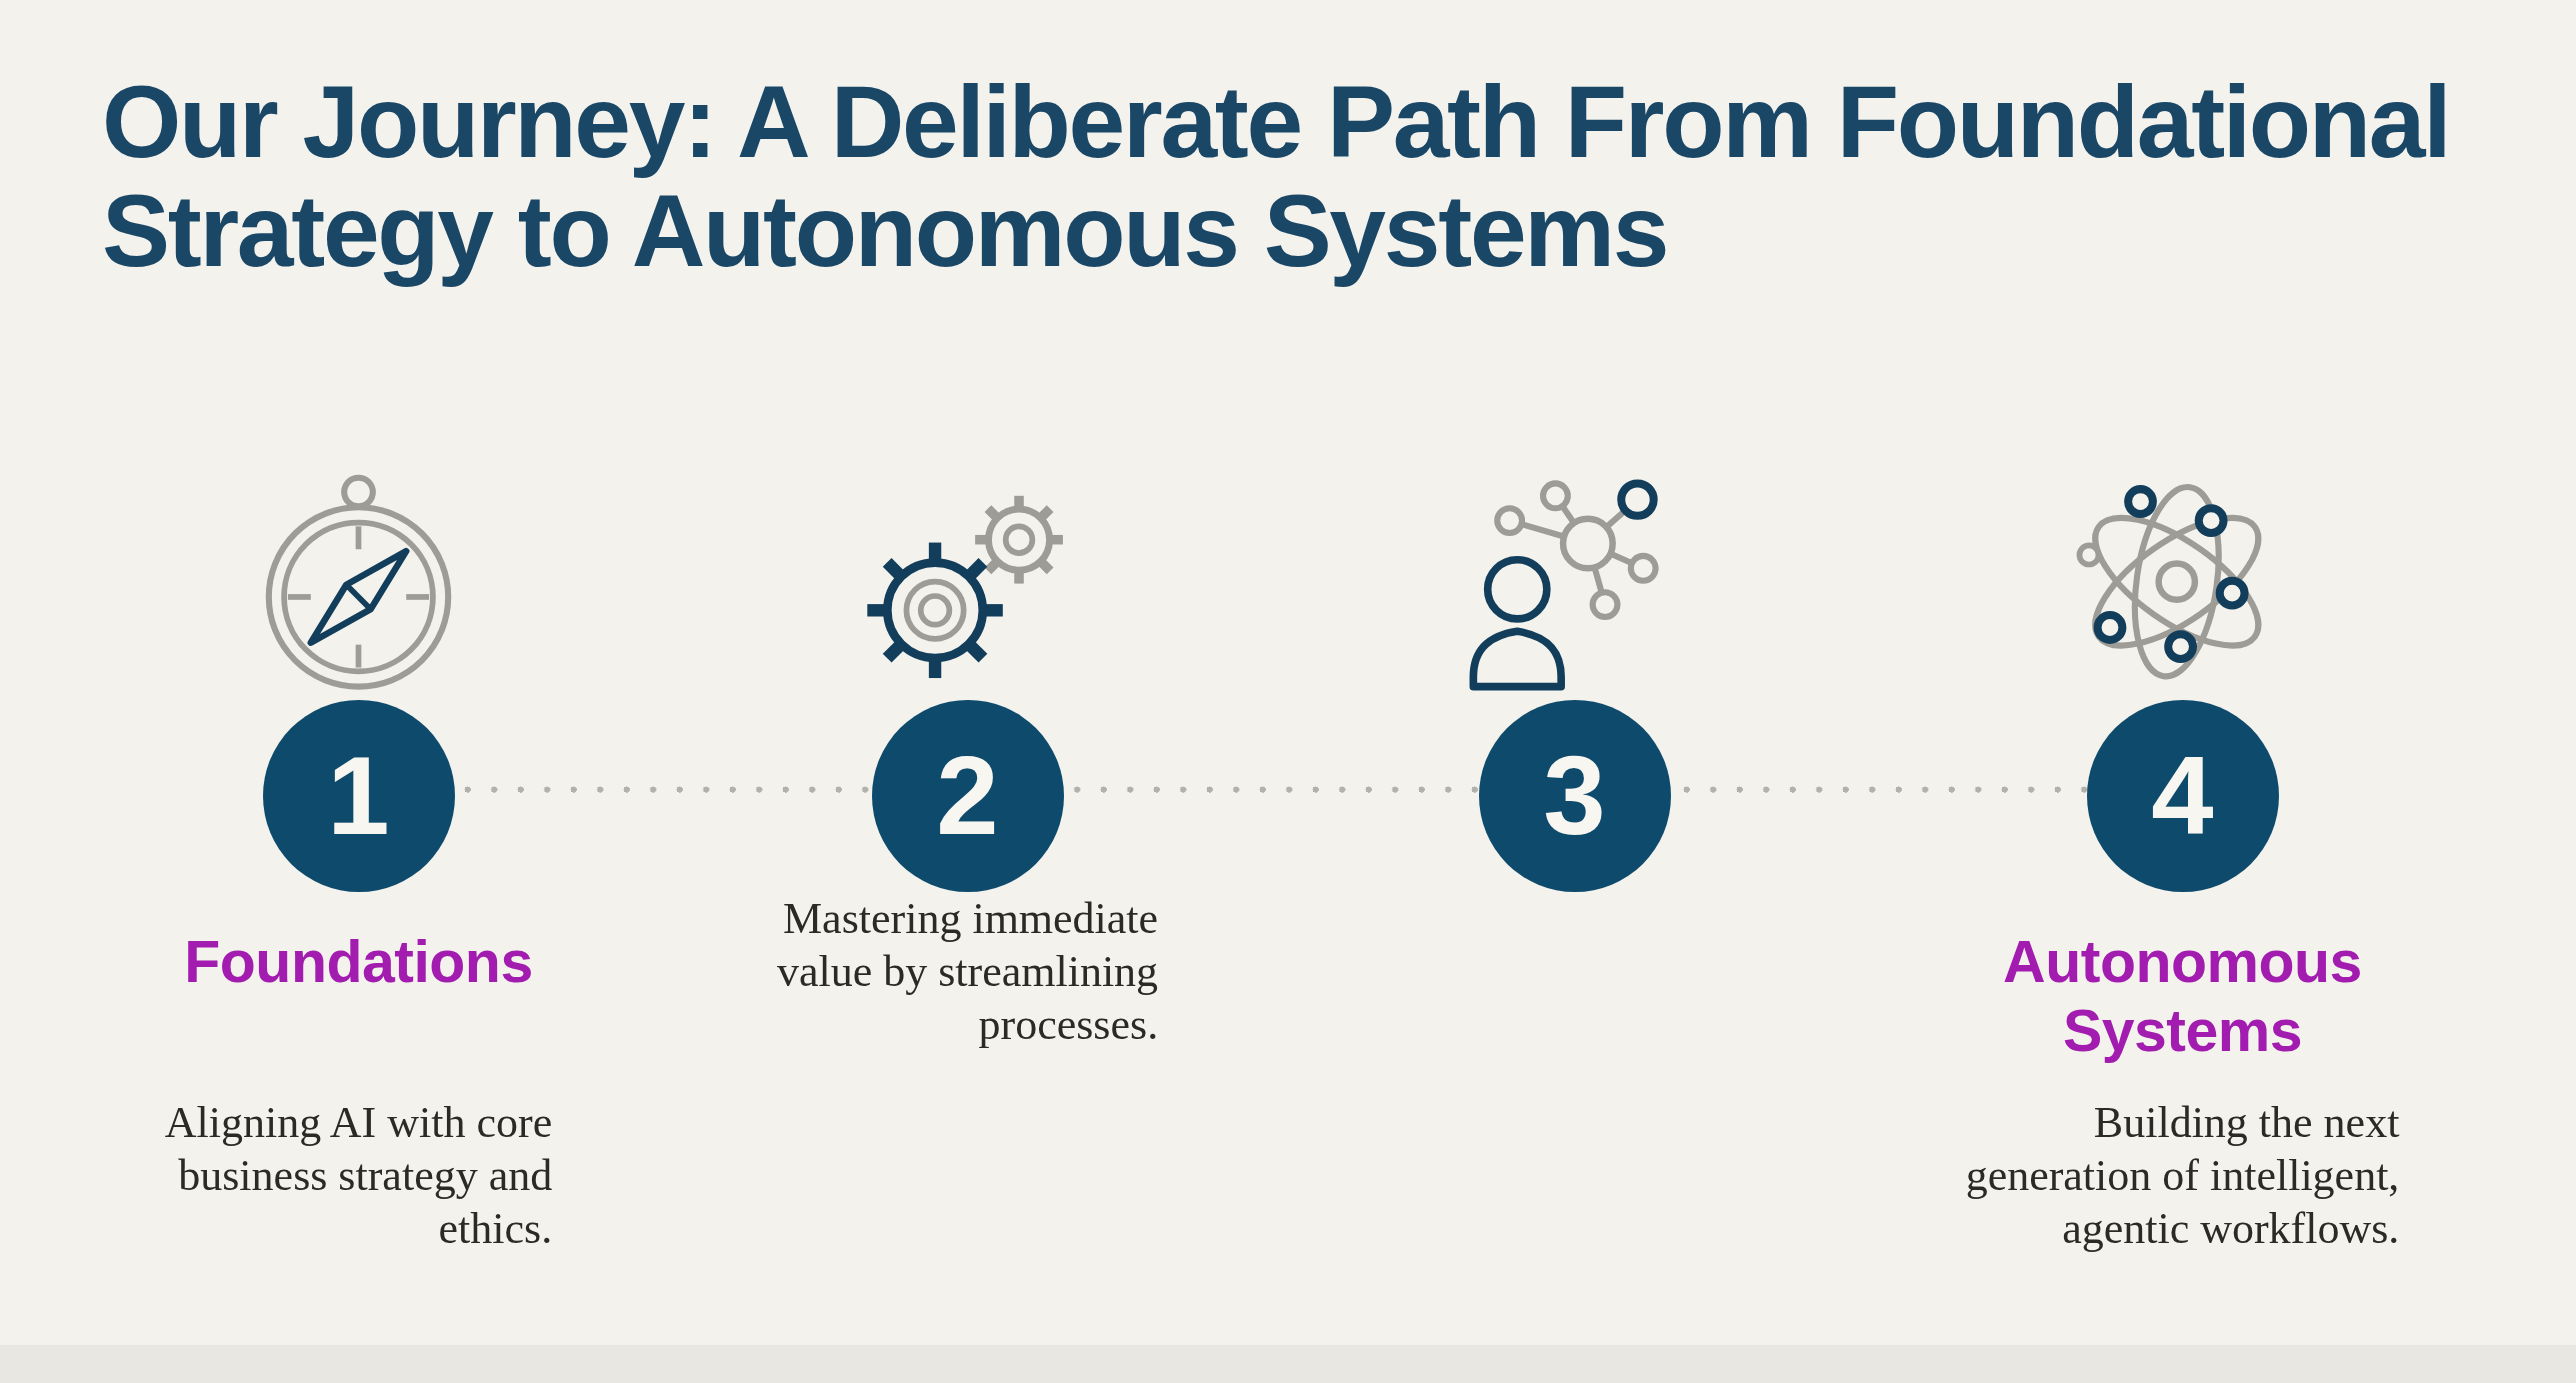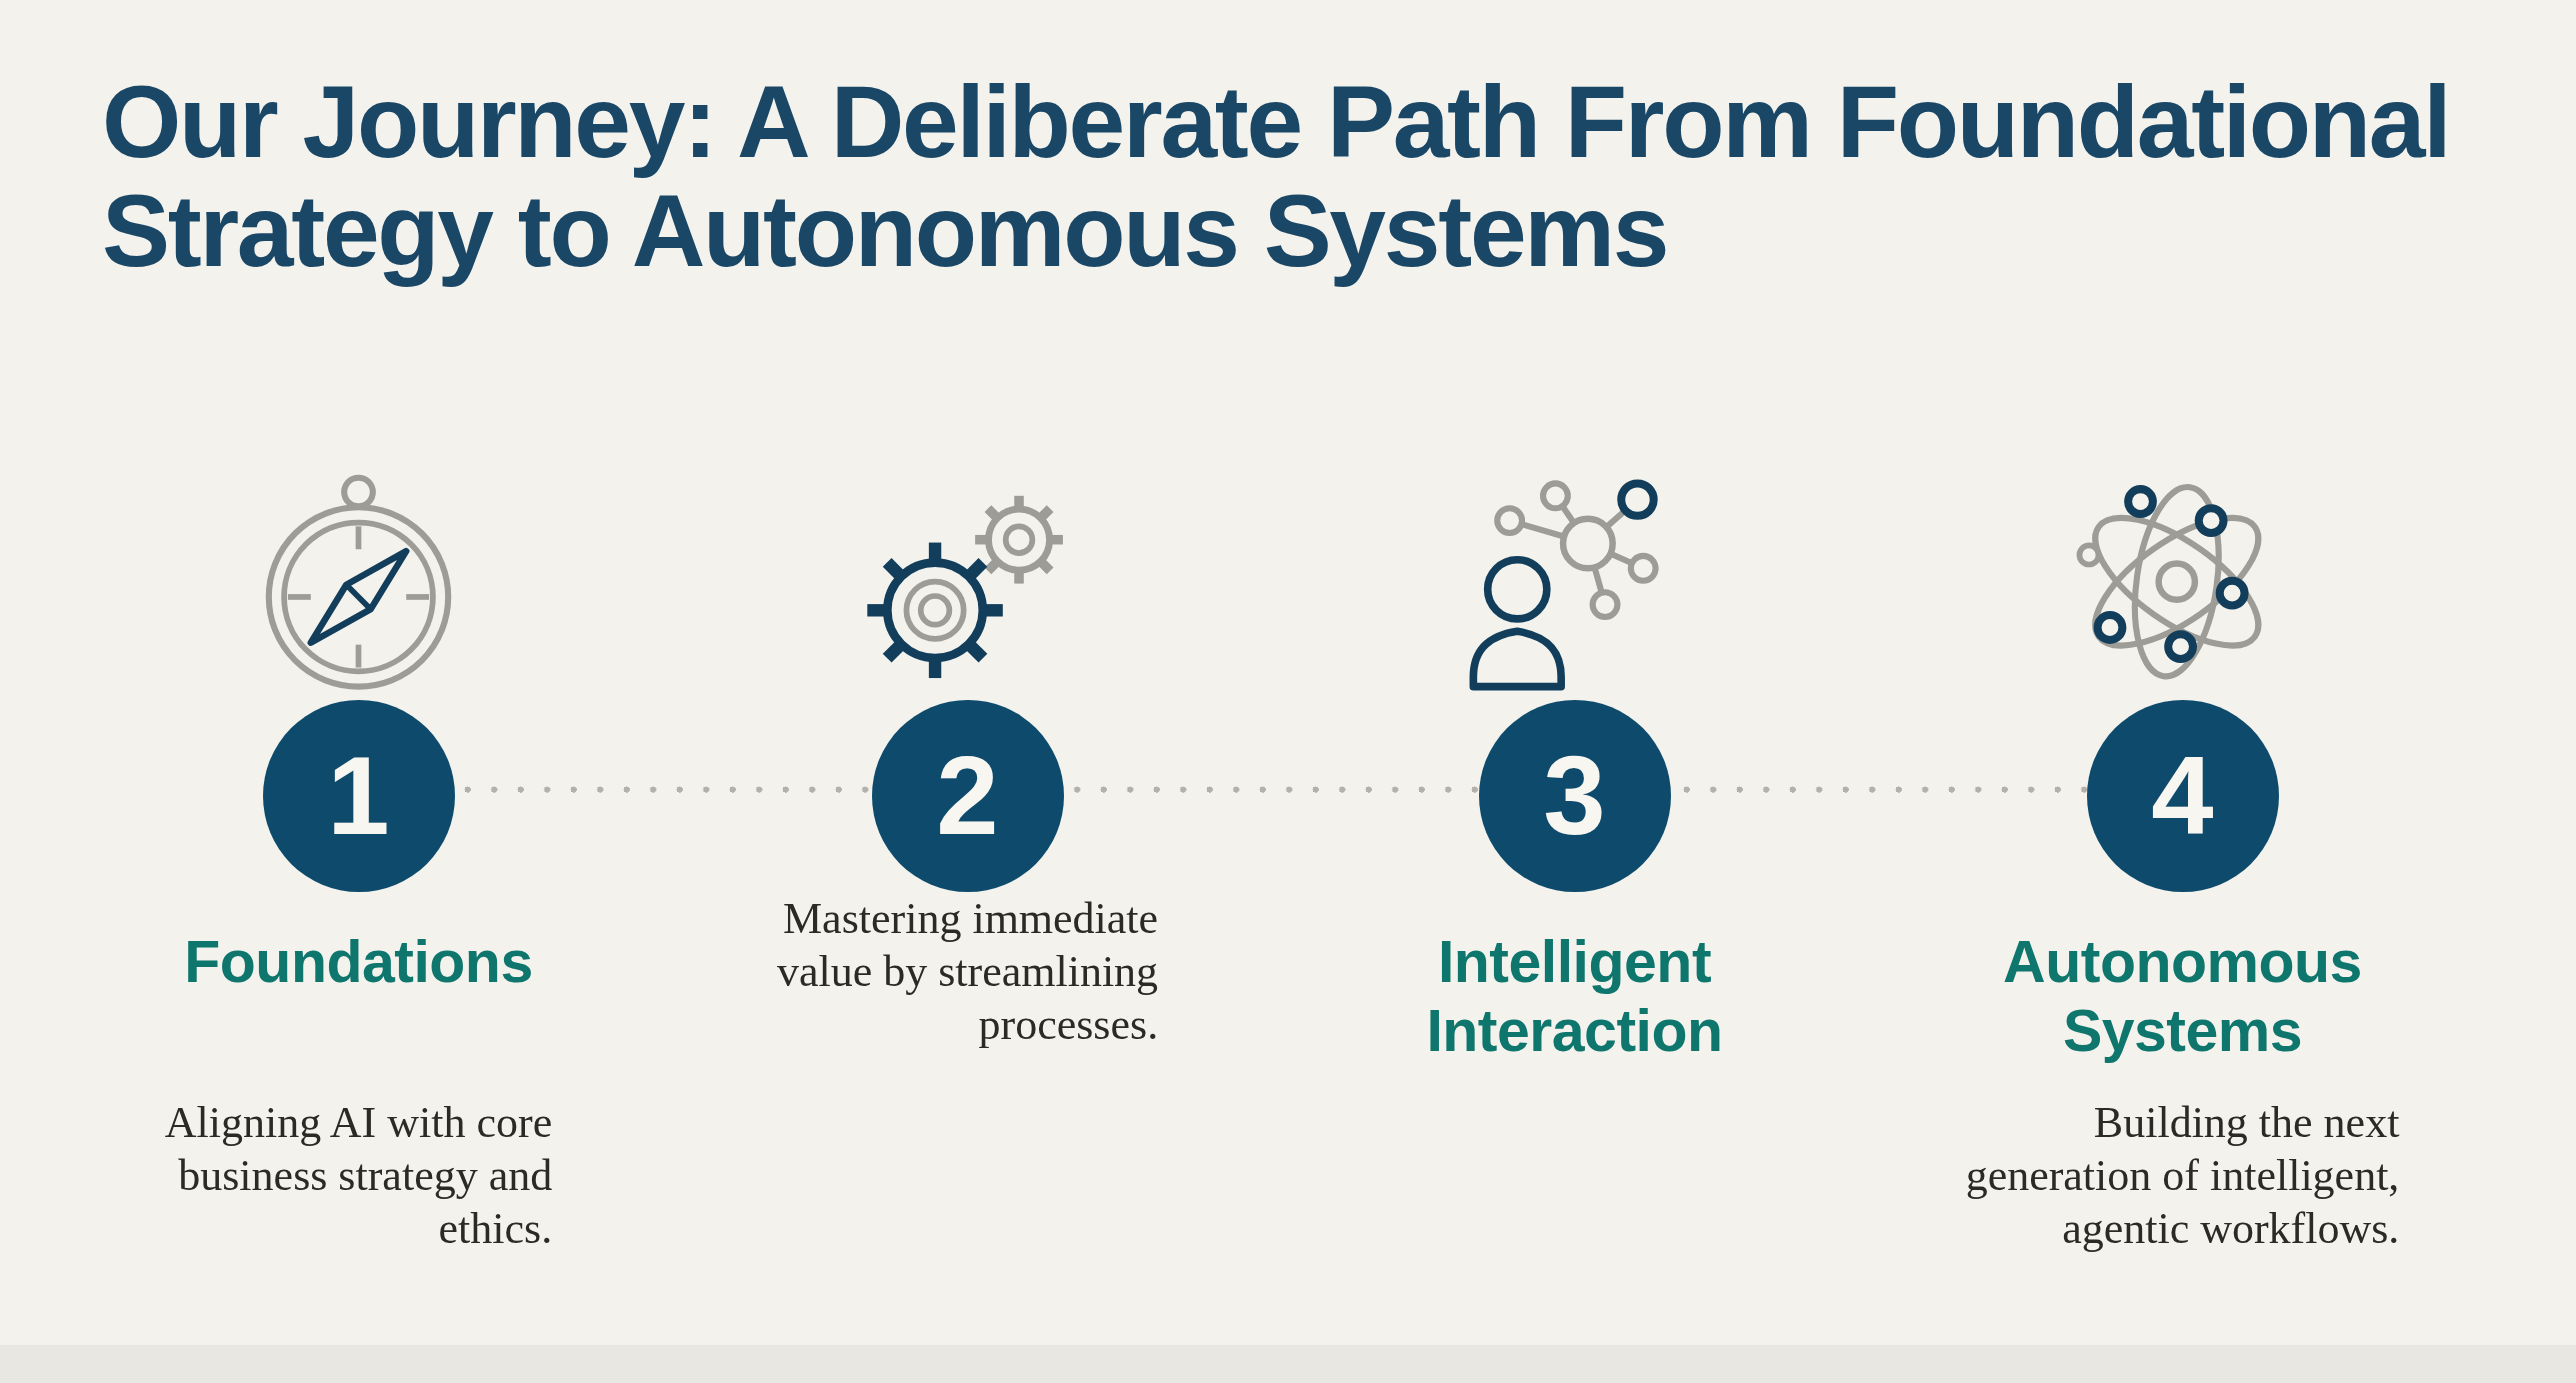--- a/index.html
+++ b/index.html
@@ -67,21 +67,21 @@
     line-height: 192px;
     text-align: center;
   }
   .step-title {
     margin-top: 36px;
     height: 168px;
     font-size: 59px;
     font-weight: 700;
     line-height: 1.17;
     letter-spacing: -0.5px;
-    color: #0f766e;
+    color: #a21caf;
     text-align: center;
     white-space: pre-line;
   }
   .step-desc {
     font-family: "Liberation Serif", serif;
     font-size: 44px;
     line-height: 1.21;
     color: #2b2a26;
     text-align: right;
     white-space: pre-line;
@@ -178,22 +178,20 @@
           <circle cx="96" cy="51" r="6.5" fill="#f3f2ec" stroke="#9d9c97" stroke-width="3.2"></circle>
           <circle cx="76" cy="70" r="6.5" fill="#f3f2ec" stroke="#9d9c97" stroke-width="3.2"></circle>
         </g>
         <g>
           <circle cx="30" cy="62" r="15.5" fill="#f3f2ec" stroke="#123e5c" stroke-width="4"></circle>
           <path d="M 7,113 L 7,108 C 7,92 17,86 30,84 C 43,86 53,92 53,108 L 53,113 Z" fill="#f3f2ec" stroke="#123e5c" stroke-width="4" stroke-linejoin="round"></path>
         </g>
       </svg>
     </div>
     <div class="number-badge">3</div>
-    <div class="step-title">Intelligent
-Interaction</div>
   </div>
 
   <div class="step-col col-4">
     <div class="icon-box">
       <svg width="229" height="229" viewBox="0 0 120 120">
         <g fill="none" stroke="#9d9c97" stroke-width="3.2">
           <ellipse cx="57" cy="58" rx="50" ry="21" transform="rotate(-35 57 58)"></ellipse>
           <ellipse cx="57" cy="58" rx="50" ry="21" transform="rotate(35 57 58)"></ellipse>
           <ellipse cx="57" cy="58" rx="21" ry="50" transform="rotate(8 57 58)"></ellipse>
         </g>

